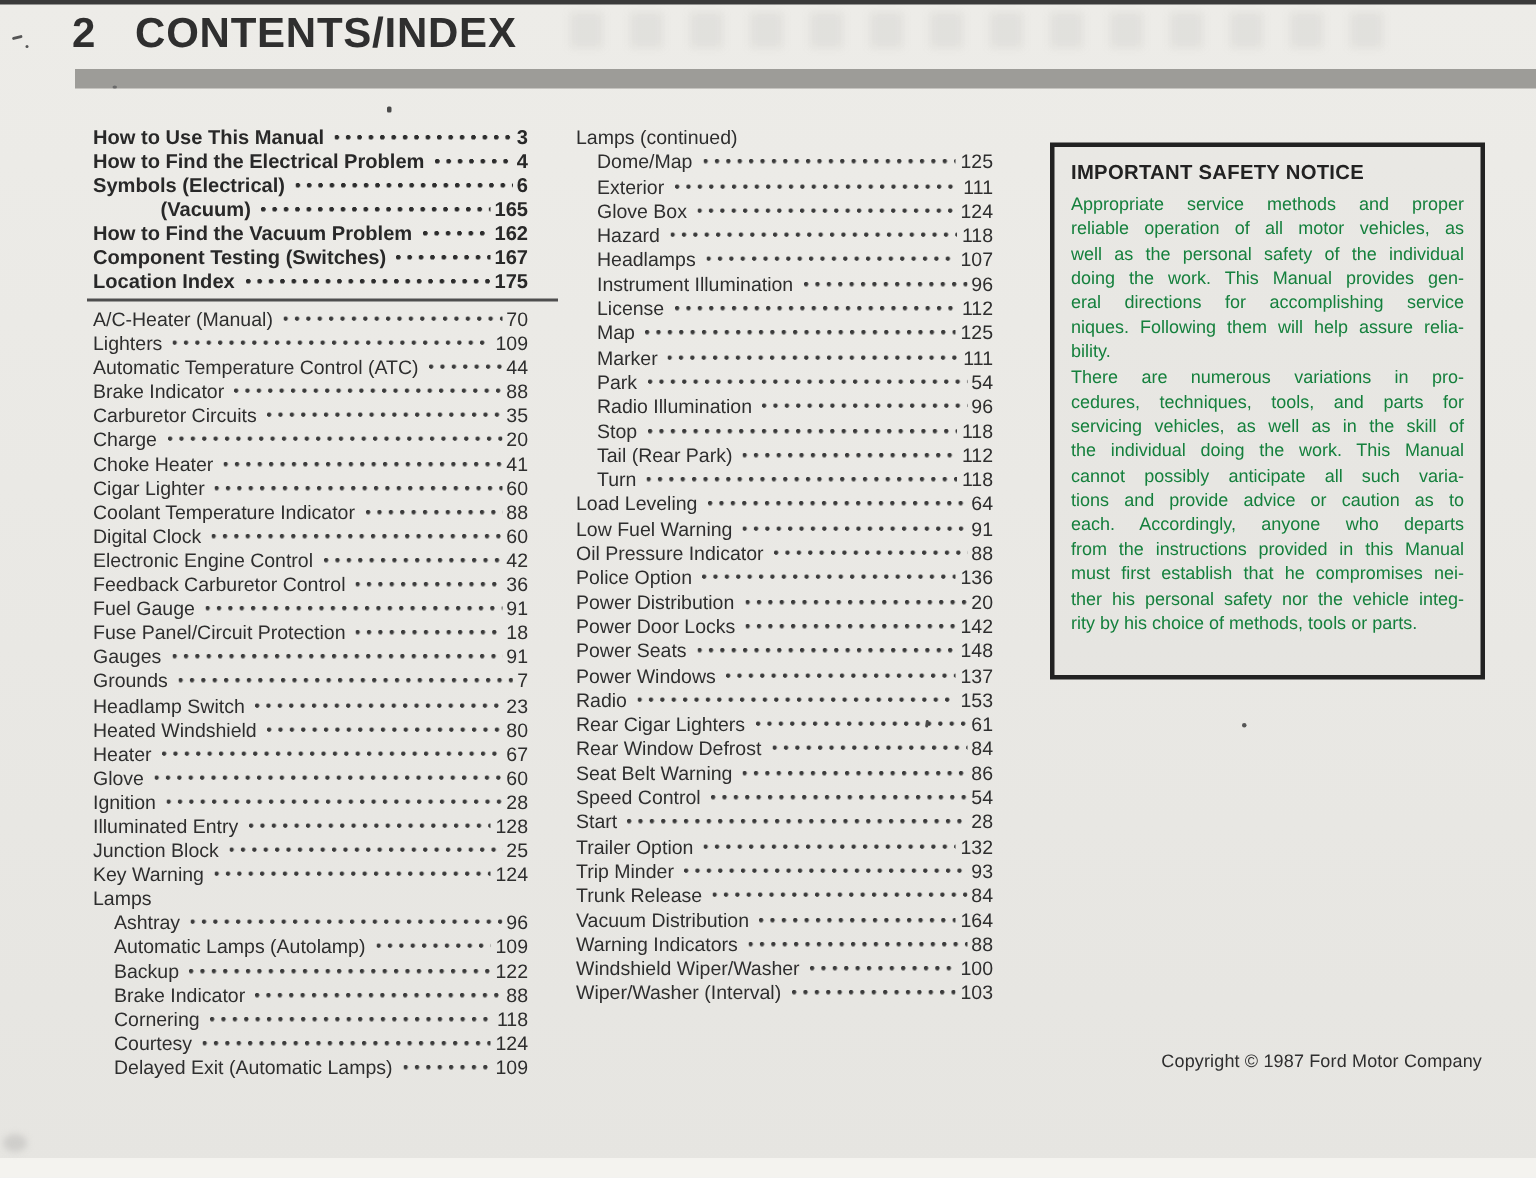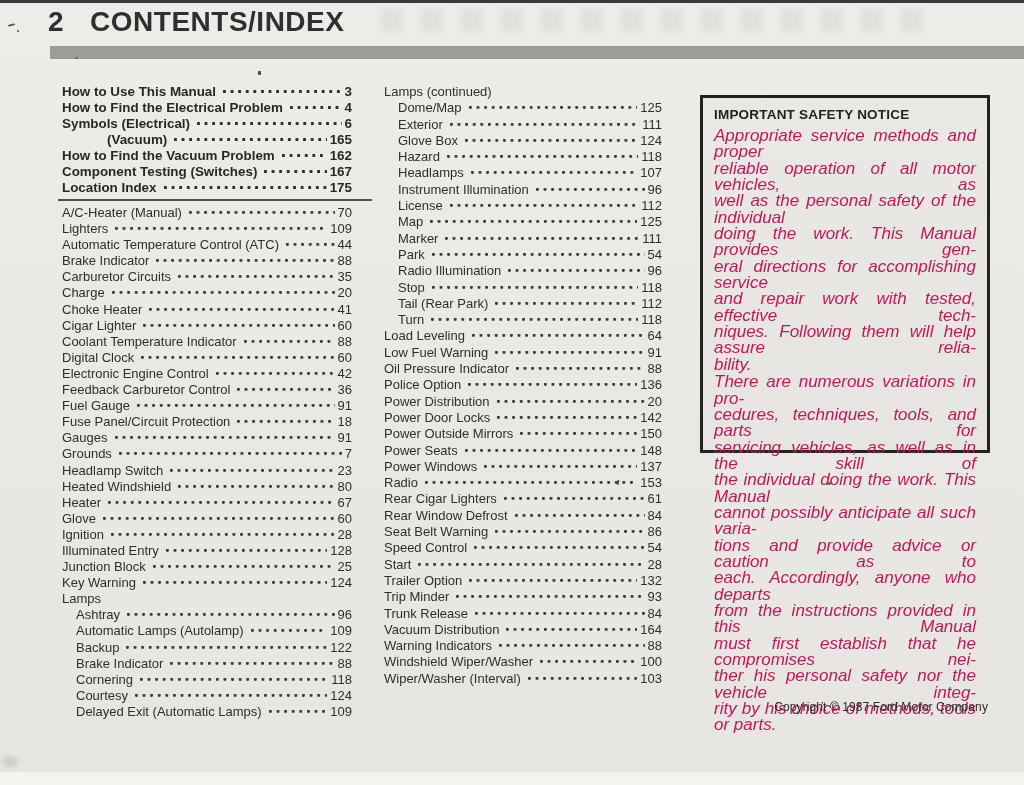--- a/index.html
+++ b/index.html
@@ -35,21 +35,21 @@
 
   .rule{margin:3px 0 4px -4px;width:314px;height:0;border-top:2px solid #4e4e4e}
 
   .index .row{font-size:13px;line-height:16.1px}
   .col-mid .index .row{line-height:16.3px}
   .index .lvl1{padding-left:14px}
 
   .notice{position:absolute;left:700px;top:95px;width:290px;height:358px;
     border:3px solid #222;box-sizing:border-box;padding:6px 11px 6px 11px;background:rgba(60,60,60,.015)}
   .notice h2{margin:3px 0 6px;font-size:13.5px;font-weight:bold;text-align:left;letter-spacing:.2px;color:#222}
-  .nline{font-style:italic;font-size:17px;line-height:16.35px;color:#be185d;
+  .nline{font-size:12px;line-height:16.35px;color:#15803d;
     text-align:justify;text-align-last:justify}
   .nline.nlast{text-align-last:left}
   .npar+.npar{margin-top:1px}
 
   .copyright{position:absolute;top:700px;right:36px;font-size:12px;font-weight:normal;color:#2e2e2e;letter-spacing:.1px}
 
   .speck{position:absolute;background:#555;border-radius:50%}
   .speck.s1{left:8px;top:24px;width:7px;height:2px;border-radius:1px;transform:rotate(-14deg)}
   .speck.s2{left:17px;top:30px;width:2px;height:2px}
   .speck.s3{left:75px;top:57px;width:3px;height:2px;background:#6a6a6a}
@@ -433,25 +433,20 @@
         <span class="dots"></span>
         <span class="pg">20</span>
       </div>
 
       <div class="row">
         <span class="lbl">Power Door Locks</span>
         <span class="dots"></span>
         <span class="pg">142</span>
       </div>
 
-      <div class="row">
-        <span class="lbl">Power Outside Mirrors</span>
-        <span class="dots"></span>
-        <span class="pg">150</span>
-      </div>
 
       <div class="row">
         <span class="lbl">Power Seats</span>
         <span class="dots"></span>
         <span class="pg">148</span>
       </div>
 
       <div class="row">
         <span class="lbl">Power Windows</span>
         <span class="dots"></span>
@@ -540,21 +535,20 @@
 
 <aside class="notice">
   <h2>IMPORTANT SAFETY NOTICE</h2>
   <div class="notice-body">
       <div class="npar">
         <div class="nline">Appropriate service methods and proper</div>
         <div class="nline">reliable operation of all motor vehicles, as</div>
         <div class="nline">well as the personal safety of the individual</div>
         <div class="nline">doing the work. This Manual provides gen-</div>
         <div class="nline">eral directions for accomplishing service</div>
-        <div class="nline">and repair work with tested, effective tech-</div>
         <div class="nline">niques. Following them will help assure relia-</div>
         <div class="nline nlast">bility.</div>
       </div>
       <div class="npar">
         <div class="nline">There are numerous variations in pro-</div>
         <div class="nline">cedures, techniques, tools, and parts for</div>
         <div class="nline">servicing vehicles, as well as in the skill of</div>
         <div class="nline">the individual doing the work. This Manual</div>
         <div class="nline">cannot possibly anticipate all such varia-</div>
         <div class="nline">tions and provide advice or caution as to</div>

